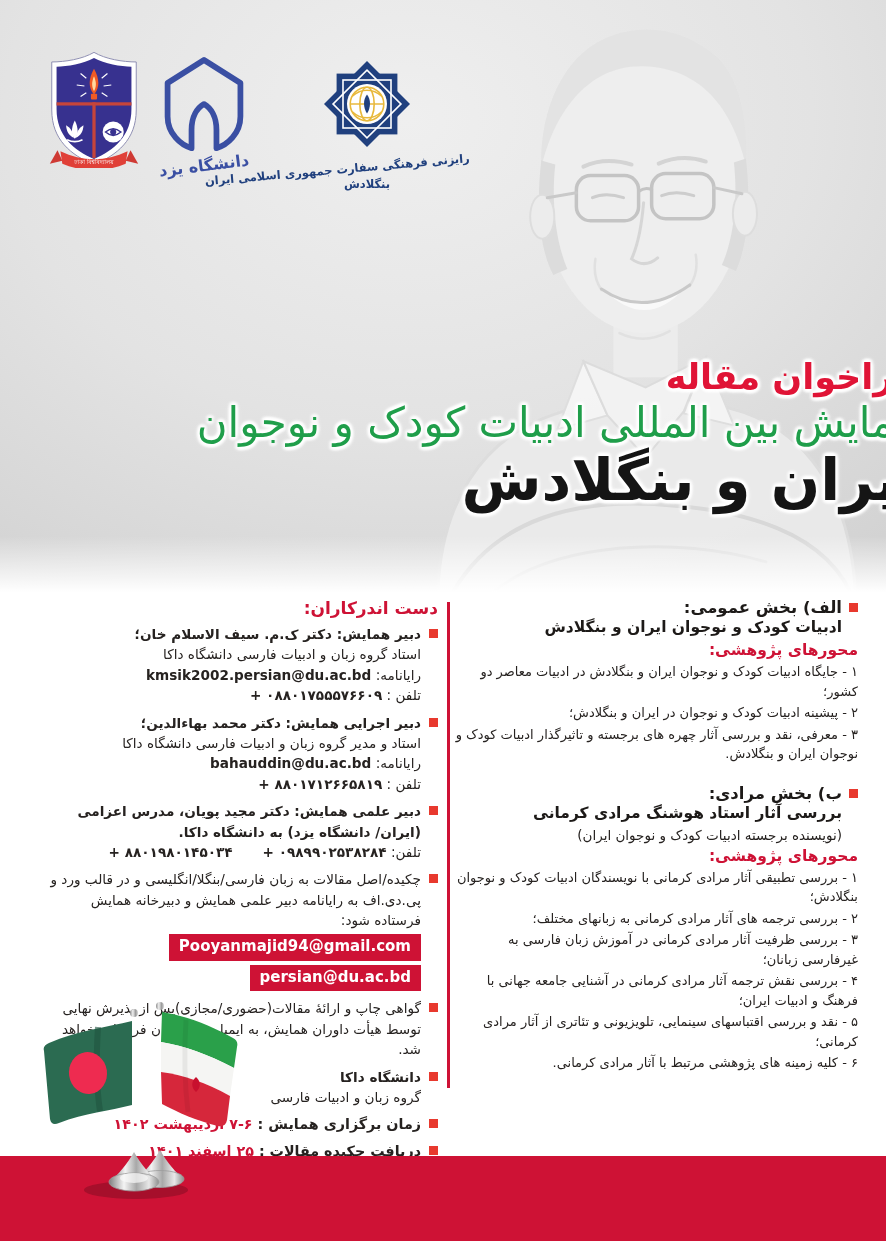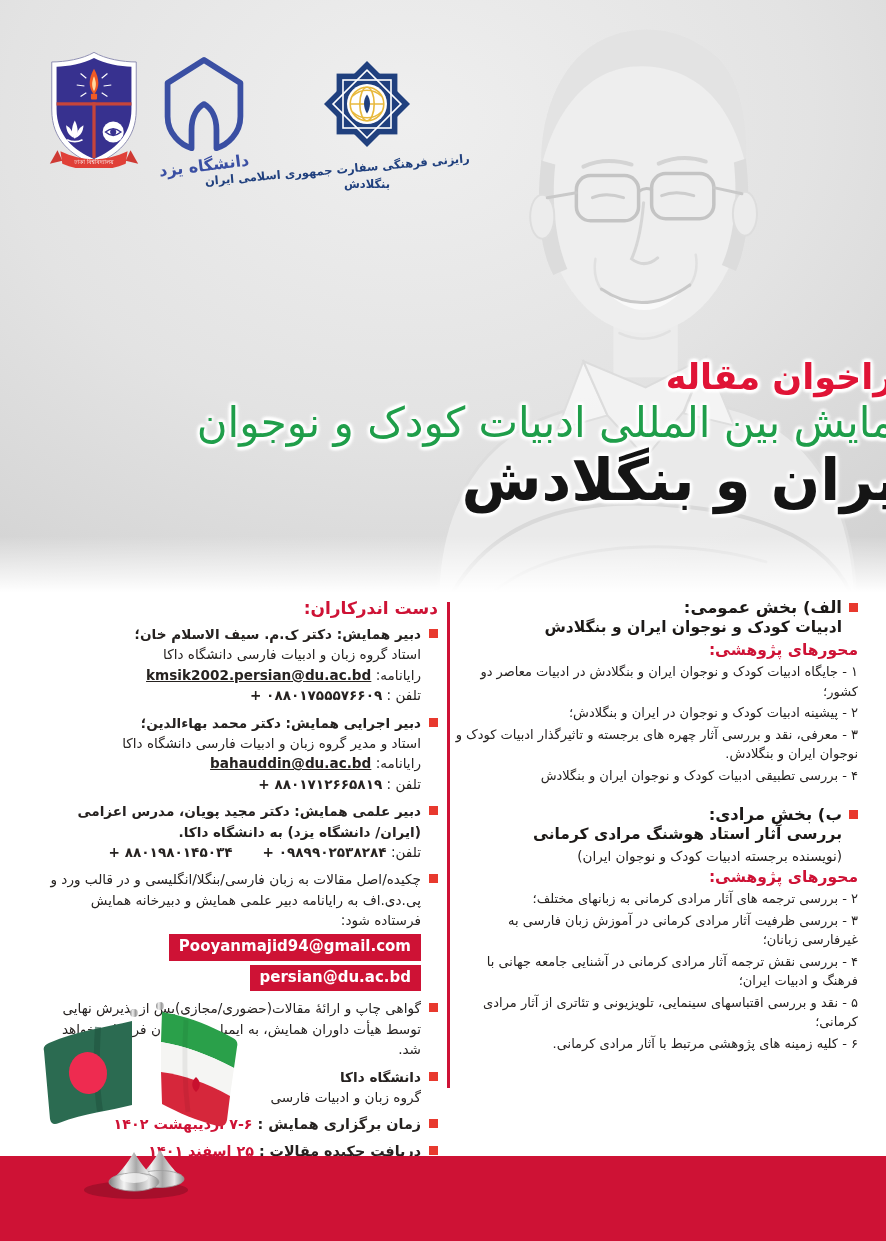--- a/index.html
+++ b/index.html
@@ -50,21 +50,21 @@
   .axes-label{color:var(--accent,#ce1235);font-weight:bold;font-size:15.5px;margin:4px 0 3px;}
   .axis{margin:0 0 2px;font-size:13px;line-height:1.5;}
   .sec-b{margin-top:20px;}
 
   .lc-head{color:var(--accent,#ce1235);font-size:17px;font-weight:bold;margin:0 0 6px;}
   .item{position:relative;padding-right:17px;margin:0 0 7px;font-size:13.6px;line-height:1.5;}
   .item > .sq{position:absolute;right:0;top:5px;}
   .name{font-weight:bold;}
   .phone-line b{font-weight:bold;}
   .gap2{display:inline-block;width:30px;}
-  .email-line b{direction:ltr;unicode-bidi:embed;text-decoration:underline;}
+  .email-line b{direction:ltr;unicode-bidi:embed;}
   .badge{display:block;background:var(--accent,#ce1235);color:#fff;font-weight:bold;
     direction:ltr;font-size:15px;padding:1px 10px 3px;margin:4px 0 0;width:max-content;}
   .venue-l1{font-weight:bold;}
   .date-line{font-size:14.3px;font-weight:bold;margin:0 0 5px;}
   .date-line .red-val{color:var(--accent,#ce1235);}
 
   
   .footer{position:absolute;left:0;bottom:0;width:886px;height:85px;
     background:var(--accent,#ce1235);z-index:1;}
   .flags{position:absolute;left:36px;top:1000px;width:240px;height:205px;z-index:4;}
@@ -178,31 +178,31 @@
     <section>
       <div class="sec-head">
         <span class="sq"></span>
         <h3>الف) بخش عمومی:</h3>
       </div>
       <div class="sec-sub">ادبیات کودک و نوجوان ایران و بنگلادش</div>
       <div class="axes-label">محورهای پژوهشی:</div>
       <p class="axis">۱ - جایگاه ادبیات کودک و نوجوان ایران و بنگلادش در ادبیات معاصر دو کشور؛</p>
       <p class="axis">۲ - پیشینه ادبیات کودک و نوجوان در ایران و بنگلادش؛</p>
       <p class="axis">۳ - معرفی، نقد و بررسی آثار چهره های برجسته و تاثیرگذار ادبیات کودک و نوجوان ایران و بنگلادش.</p>
-      <p class="axis">۴ - بررسی تطبیقی ادبیات کودک و نوجوان ایران و بنگلادش</p>
     </section>
 
     <section class="sec-b">
       <div class="sec-head">
         <span class="sq"></span>
         <h3>ب) بخش مرادی:</h3>
       </div>
       <div class="sec-sub">بررسی آثار استاد هوشنگ مرادی کرمانی</div>
       <div class="sec-note">(نویسنده برجسته ادبیات کودک و نوجوان ایران)</div>
       <div class="axes-label">محورهای پژوهشی:</div>
+      <p class="axis">۱ - بررسی تطبیقی آثار مرادی کرمانی با نویسندگان ادبیات کودک و نوجوان بنگلادش؛</p>
       <p class="axis">۲ - بررسی ترجمه های آثار مرادی کرمانی به زبانهای مختلف؛</p>
       <p class="axis">۳ - بررسی ظرفیت آثار مرادی کرمانی در آموزش زبان فارسی به غیرفارسی زبانان؛</p>
       <p class="axis">۴ - بررسی نقش ترجمه آثار مرادی کرمانی در آشنایی جامعه جهانی با فرهنگ و ادبیات ایران؛</p>
       <p class="axis">۵ - نقد و بررسی اقتباسهای سینمایی، تلویزیونی و تئاتری از آثار مرادی کرمانی؛</p>
       <p class="axis">۶ - کلیه زمینه های پژوهشی مرتبط با آثار مرادی کرمانی.</p>
     </section>
   </div>
 
   <div class="col col-left" dir="rtl">
     <h3 class="lc-head">دست اندرکاران:</h3>

